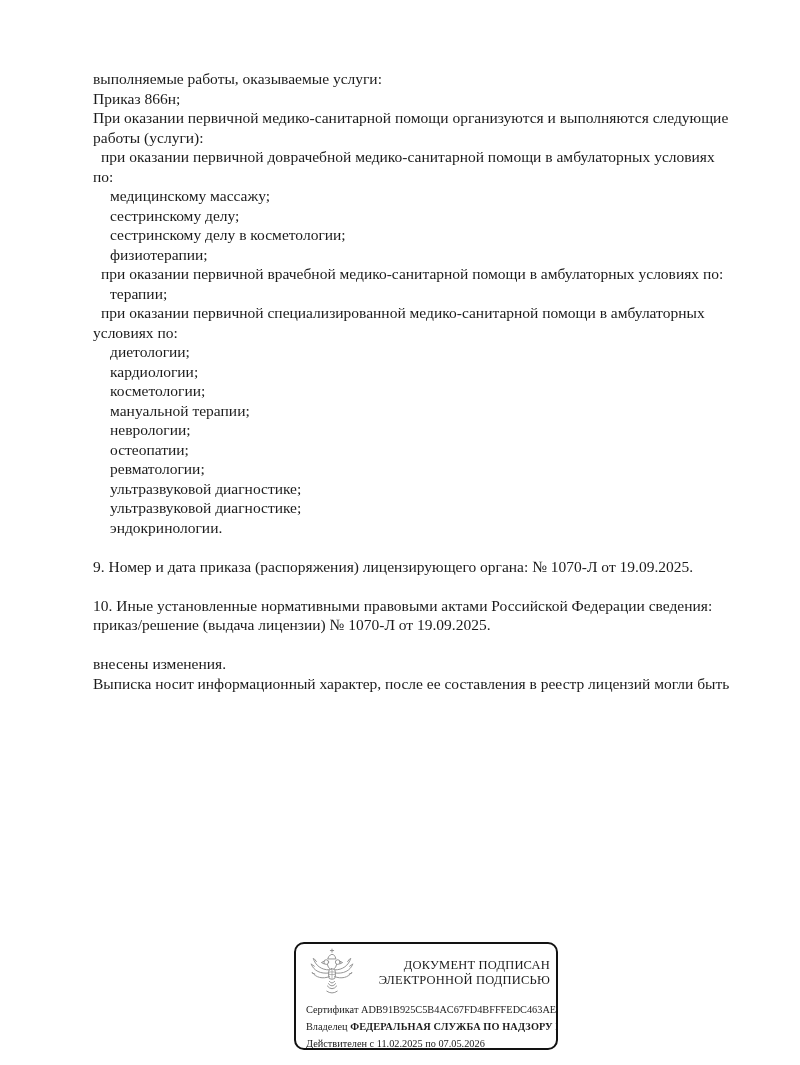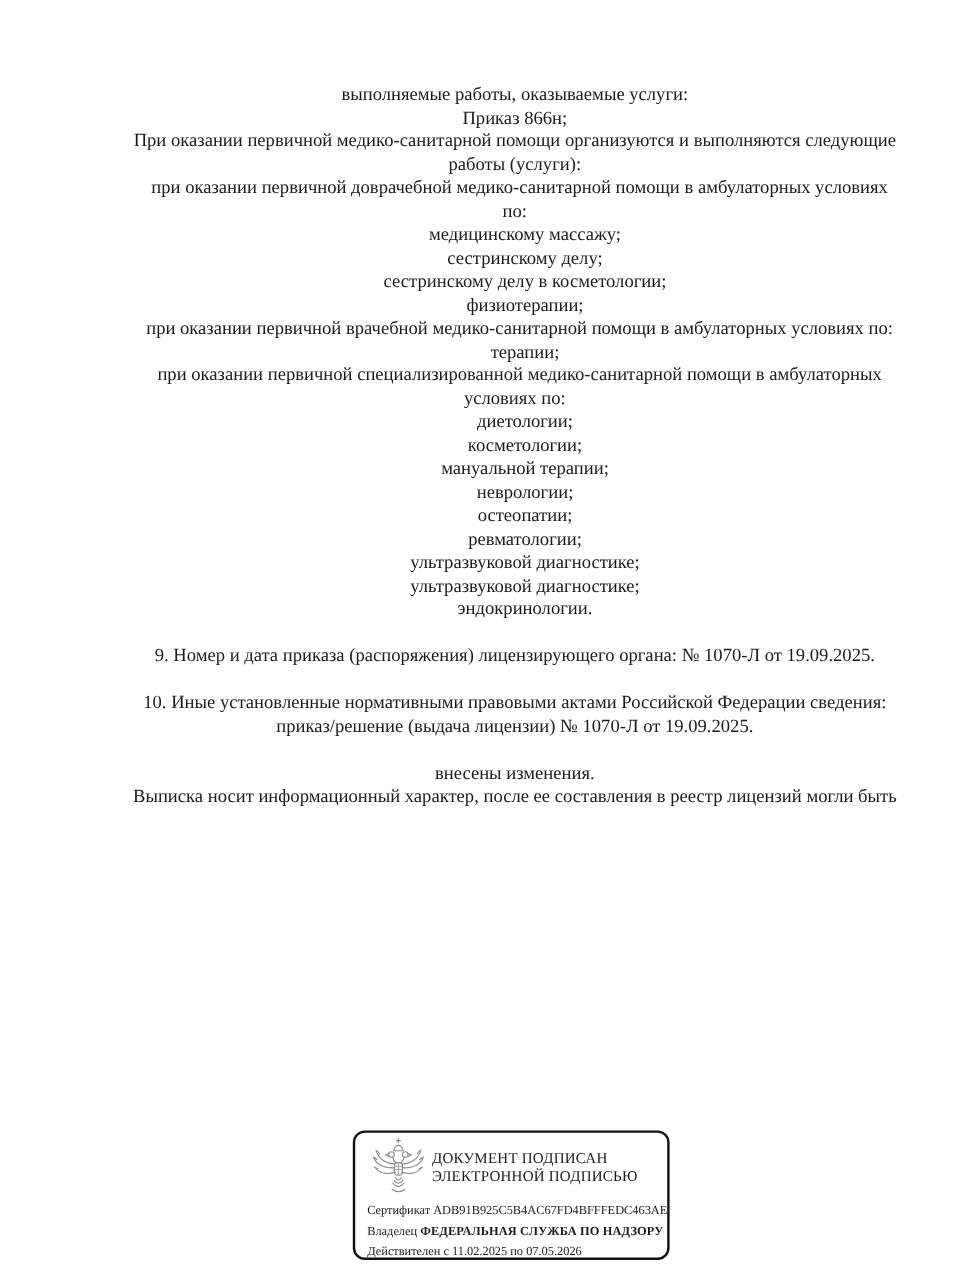--- a/index.html
+++ b/index.html
@@ -20,21 +20,20 @@
     left: 93px;
     top: 69px;
     width: 672px;
     font-size: 15.5px;
     line-height: 19.5px;
     color: #1b1b1b;
   }
   .doc-line {
     white-space: pre;
     height: 19.5px;
-    text-align: center;
   }
   .indent-1 { padding-left: 8px; }
   .indent-2 { padding-left: 17px; }
 
   
   .stamp {
     position: absolute;
     left: 294px;
     top: 942px;
     width: 264px;
@@ -52,21 +51,21 @@
     padding: 3px 6px 0 10px;
     box-sizing: border-box;
   }
   .emblem {
     width: 52px;
     height: 50px;
     flex: 0 0 auto;
   }
   .stamp-title {
     flex: 1 1 auto;
-    text-align: left;
+    text-align: right;
     font-size: 12.5px;
     line-height: 14.5px;
     color: #1b1b1b;
     letter-spacing: 0.2px;
     padding-left: 2px;
   }
   .stamp-fields {
     padding: 3px 3px 0 10px;
     font-size: 10.3px;
     line-height: 17px;
@@ -90,20 +89,21 @@
     <div class="doc-line indent-0">по:</div>
     <div class="doc-line indent-2">медицинскому массажу;</div>
     <div class="doc-line indent-2">сестринскому делу;</div>
     <div class="doc-line indent-2">сестринскому делу в косметологии;</div>
     <div class="doc-line indent-2">физиотерапии;</div>
     <div class="doc-line indent-1">при оказании первичной врачебной медико-санитарной помощи в амбулаторных условиях по:</div>
     <div class="doc-line indent-2">терапии;</div>
     <div class="doc-line indent-1">при оказании первичной специализированной медико-санитарной помощи в амбулаторных</div>
     <div class="doc-line indent-0">условиях по:</div>
     <div class="doc-line indent-2">диетологии;</div>
+    <div class="doc-line indent-2">кардиологии;</div>
     <div class="doc-line indent-2">косметологии;</div>
     <div class="doc-line indent-2">мануальной терапии;</div>
     <div class="doc-line indent-2">неврологии;</div>
     <div class="doc-line indent-2">остеопатии;</div>
     <div class="doc-line indent-2">ревматологии;</div>
     <div class="doc-line indent-2">ультразвуковой диагностике;</div>
     <div class="doc-line indent-2">ультразвуковой диагностике;</div>
     <div class="doc-line indent-2">эндокринологии.</div>
     <div class="doc-line indent-0">&nbsp;</div>
     <div class="doc-line indent-0">9. Номер и дата приказа (распоряжения) лицензирующего органа: № 1070-Л от 19.09.2025.</div>

